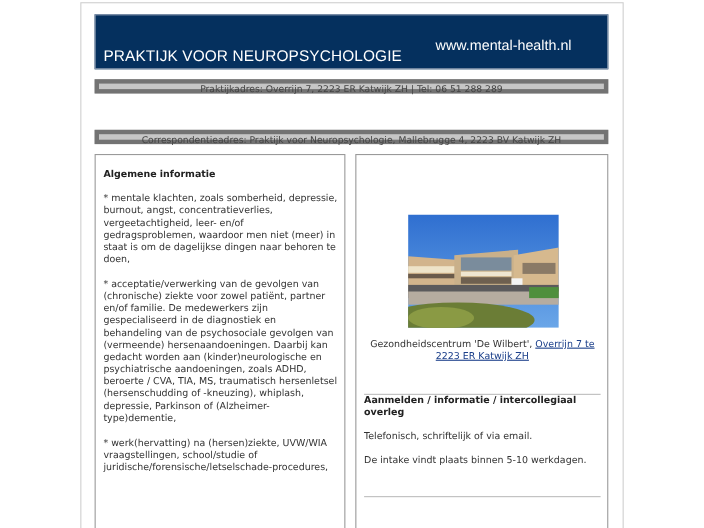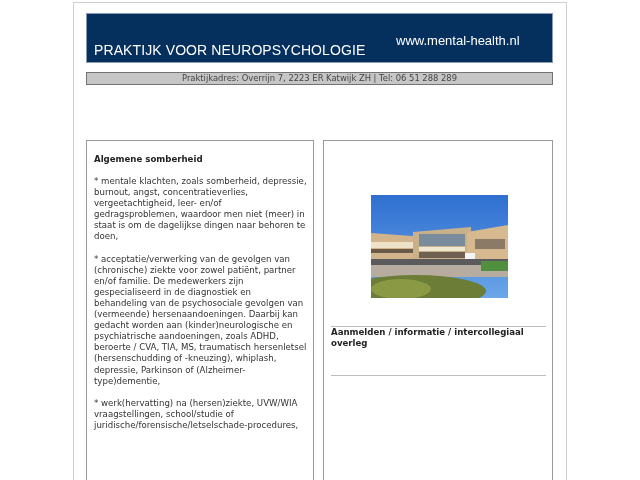--- a/index.html
+++ b/index.html
@@ -31,21 +31,21 @@
   }
   .header .url {
     position: absolute; left: 309px; top: 19px;
     font-family: "Liberation Sans", sans-serif;
     font-size: 13px;
   }
   .bar {
     position: absolute; left: 12px;
     width: 467px; height: 13px;
     background: #c6c6c6;
-    border: 1px solid #737373;
+    border: 4px solid #737373;
     box-sizing: border-box;
     text-align: center;
     line-height: 11px;
     font-size: 8.4px;
     color: #444;
     white-space: nowrap;
   }
   .bar a { color: #1b3f8a; font-weight: bold; text-decoration: underline; }
   .col {
     position: absolute; top: 137px;
@@ -84,24 +84,27 @@
   <div class="header">
     <span class="title">PRAKTIJK VOOR NEUROPSYCHOLOGIE</span>
     <span class="url">www.mental-health.nl</span>
   </div>
 
   <div class="bar" style="top:69px;">
     <span>Praktijkadres: Overrijn 7, 2223 ER Katwijk ZH | Tel: 06 51 288 289</span>
   </div>
 
 
+  <div class="bar" style="top:115px;">
+    <span>Correspondentieadres: Praktijk voor Neuropsychologie, Mallebrugge 4, 2223 BV Katwijk ZH</span>
+  </div>
 
   <div class="col left">
     <div class="inner">
-      <h3>Algemene somberheid</h3>
+      <h3>Algemene informatie</h3>
       <p>* mentale klachten, zoals somberheid, depressie, burnout, angst, concentratieverlies, vergeetachtigheid, leer- en/of gedragsproblemen, waardoor men niet (meer) in staat is om de dagelijkse dingen naar behoren te doen,</p>
       <p>* acceptatie/verwerking van de gevolgen van (chronische) ziekte voor zowel patiënt, partner en/of familie. De medewerkers zijn gespecialiseerd in de diagnostiek en behandeling van de psychosociale gevolgen van (vermeende) hersenaandoeningen. Daarbij kan gedacht worden aan (kinder)neurologische en psychiatrische aandoeningen, zoals ADHD, beroerte / CVA, TIA, MS, traumatisch hersenletsel (hersenschudding of -kneuzing), whiplash, depressie, Parkinson of (Alzheimer-type)dementie,</p>
       <p>* werk(hervatting) na (hersen)ziekte, UVW/WIA vraagstellingen, school/studie of juridische/forensische/letselschade-procedures,</p>
     </div>
   </div>
 
   <div class="col right">
     <div class="inner">
 
       <svg class="photo" viewBox="0 0 137 103" aria-label="Gezondheidscentrum De Wilbert building photo">
@@ -122,23 +125,28 @@
         <polygon points="96,37 137,30 137,72 96,72" fill="#d6b98e"></polygon>
         <rect x="104" y="44" width="30" height="10" fill="#8a7a66"></rect>
         <rect x="94" y="58" width="10" height="11" fill="#f4f4f4"></rect>
         <rect x="0" y="64" width="137" height="12" fill="#5b5a5c"></rect>
         <rect x="0" y="70" width="137" height="12" fill="#b6aca0"></rect>
         <rect x="110" y="66" width="27" height="10" fill="#4f8f3d"></rect>
         <ellipse cx="45" cy="96" rx="70" ry="16" fill="#6b7d36"></ellipse>
         <ellipse cx="30" cy="94" rx="30" ry="10" fill="#8a9a44"></ellipse>
       </svg>
 
+      <div class="caption">
+        <span>Gezondheidscentrum 'De Wilbert', </span><a href="#">Overrijn 7 te 2223 ER Katwijk ZH</a>
+      </div>
 
       <hr class="sep" style="margin-top:28px;">
 
       <h3 style="">Aanmelden / informatie / intercollegiaal overleg</h3>
+      <p style="margin-top:11px;">Telefonisch, schriftelijk of via email.</p>
+      <p style="margin-top:11px;">De intake vindt plaats binnen 5-10 werkdagen.</p>
 
       <hr class="sep" style="margin-top:26px;">
 
     </div>
   </div>
 
 </div>
 
 </body></html>

